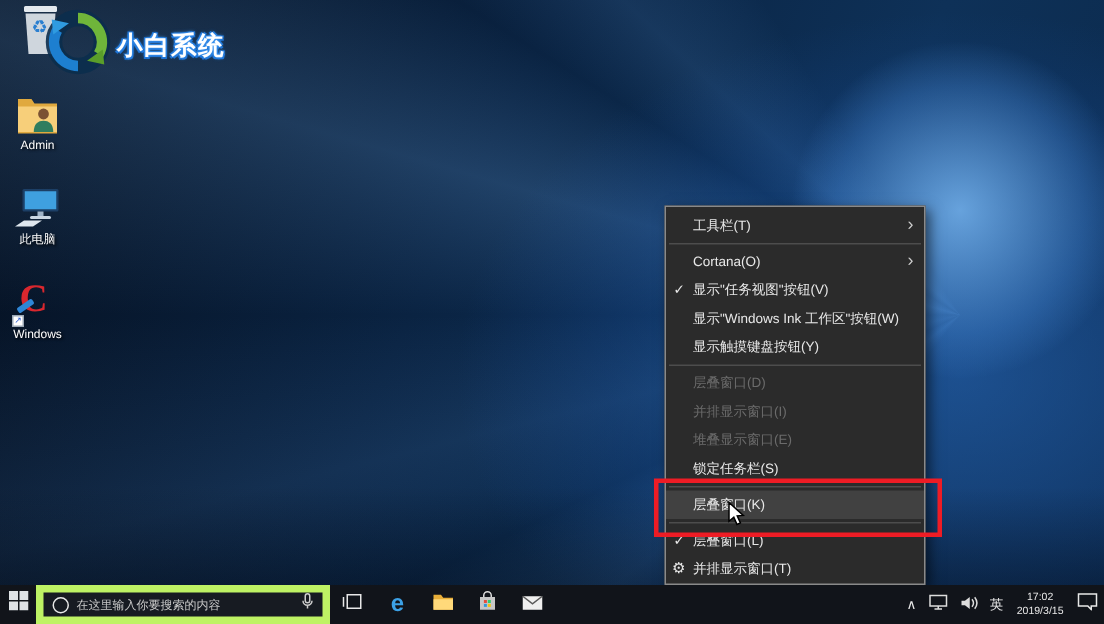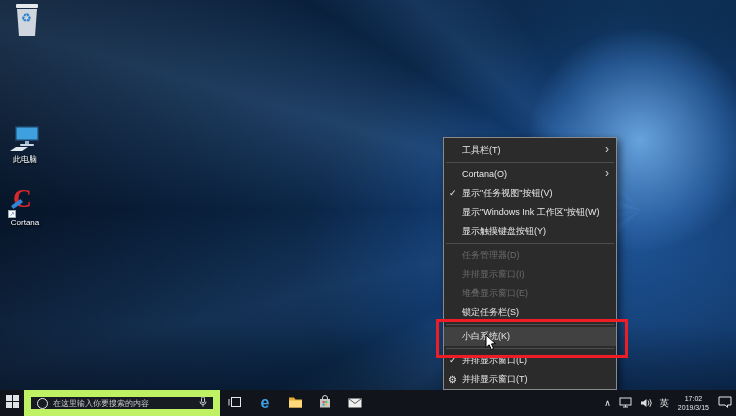--- a/index.html
+++ b/index.html
@@ -71,21 +71,21 @@
   .cursor { position:absolute; left:485px; top:334px; z-index:12; pointer-events:none; }
 
   
   .taskbar {
     position:absolute; left:0; top:390px; width:736px; height:26px;
     background:#11141a; display:flex; align-items:stretch; z-index:8;
   }
   .tb-btn { display:flex; align-items:center; justify-content:center; cursor:default; }
   .start-button { width:24px; }
   .search-box {
-    width:196px; height:26px; background:#171b22; border:7px solid #bef264;
+    width:196px; height:26px; background:#171b22; border:5px solid #bef264;
     display:flex; align-items:center; padding:0 6px; gap:5px;
   }
   .cortana-ring { width:11px; height:11px; border:1.5px solid #e8e8e8; border-radius:50%; flex:none; }
   .search-ph { font-size:8px; color:#c9c9c9; flex:1; white-space:nowrap; overflow:hidden; }
   .taskview-button { width:30px; }
   .app-btn { width:30px; }
   .edge-e { font-size:16px; font-weight:bold; color:#3ca1e6; line-height:16px; }
   .tray { display:flex; align-items:center; margin-left:auto; }
   .tray-item { display:flex; align-items:center; justify-content:center; height:26px; padding:0 4px; color:#e8e8e8; }
   .chevron-up { font-size:9px; color:#e8e8e8; }
@@ -98,21 +98,44 @@
 <div class="screen">
   <div class="wallpaper"></div>
 
   <div class="recycle-bin">
     <svg width="26" height="38" viewBox="0 0 26 38">
       <rect x="2" y="4" width="22" height="4" rx="1" fill="#e4e9ee"></rect>
       <path d="M3 9 h20 l-2 27 H5 Z" fill="#cfd6dd"></path>
       <text x="7" y="22" font-size="12" fill="#2a7fd0">♻</text>
     </svg>
   </div>
-
+  <div class="logo-wrap">
+    <span>
+      <svg width="48" height="48" viewBox="0 0 48 48">
+        <circle cx="24" cy="24" r="16" fill="none" stroke="#0b2e4d" stroke-width="11" opacity="0.9"></circle>
+        <path d="M24 8 a16 16 0 0 1 13.8 24" stroke="#6fb53a" stroke-width="7" fill="none"></path>
+        <polygon points="40.5,29 30,36.5 41.5,39" fill="#5a9e2a"></polygon>
+        <path d="M24 40 a16 16 0 0 1 -13.8 -24" stroke="#1d7fd0" stroke-width="7" fill="none"></path>
+        <polygon points="7.5,19 18,11.5 6.5,9" fill="#2f9be0"></polygon>
+      </svg>
+    </span>
+    <span class="logo-text">小白系统</span>
+  </div>
+
+  <div class="desktop-icon" id="icon-admin">
+    <div class="ic">
+      <svg width="30" height="27" viewBox="0 0 30 27">
+        <path d="M2 3 h9 l2 3 h15 v20 H2 Z" fill="#e0a93e"></path>
+        <path d="M2 8 h26 v17 H2 Z" fill="#f7cf7a"></path>
+        <circle cx="19" cy="13" r="3.6" fill="#7b5233"></circle>
+        <path d="M12.5 25 c0-5.5 3-7.5 6.5-7.5 s6.5 2 6.5 7.5 Z" fill="#2f7d5f"></path>
+      </svg>
+    </div>
+    <div class="lbl">Admin</div>
+  </div>
 
   <div class="desktop-icon" id="icon-pc">
     <div class="ic">
       <svg width="32" height="28" viewBox="0 0 32 28">
         <rect x="6" y="1" width="24" height="15" rx="1" fill="#1c3f66"></rect>
         <rect x="7.5" y="2.5" width="21" height="12" fill="#3fa0e0"></rect>
         <rect x="16" y="16" width="4" height="3" fill="#9fb3c8"></rect>
         <rect x="11" y="19" width="14" height="2" rx="1" fill="#c9d6e3"></rect>
         <path d="M1 26 l6 -4 h12 l-6 4 Z" fill="#dfe7ee"></path>
       </svg>
@@ -121,21 +144,21 @@
   </div>
 
   <div class="desktop-icon" id="icon-ccleaner">
     <div class="ic">
       <div class="cc-mark">
         <span class="cc-c">C</span>
         <span class="cc-brush"></span>
         <span class="cc-shortcut">↗</span>
       </div>
     </div>
-    <div class="lbl">Cortana</div>
+    <div class="lbl">Windows</div>
   </div>
 
   <div class="context-menu">
     <div class="mi">
       <span>工具栏(T)</span>
       <span class="sub">›</span>
     </div>
     <div class="sep-wrap">
         <div class="line"></div>
       </div>
@@ -150,43 +173,43 @@
     <div class="mi">
       <span>显示"Windows Ink 工作区"按钮(W)</span>
     </div>
     <div class="mi">
       <span>显示触摸键盘按钮(Y)</span>
     </div>
     <div class="sep-wrap">
         <div class="line"></div>
       </div>
     <div class="mi disabled">
-      <span>任务管理器(D)</span>
+      <span>层叠窗口(D)</span>
     </div>
     <div class="mi disabled">
       <span>并排显示窗口(I)</span>
     </div>
     <div class="mi disabled">
       <span>堆叠显示窗口(E)</span>
     </div>
     <div class="mi">
       <span>锁定任务栏(S)</span>
     </div>
     <div class="sep-wrap">
         <div class="line"></div>
       </div>
     <div class="mi hovered">
-      <span>小白系统(K)</span>
+      <span>层叠窗口(K)</span>
     </div>
     <div class="sep-wrap">
         <div class="line"></div>
       </div>
     <div class="mi">
       <span class="chk">✓</span>
-      <span>并排显示窗口(L)</span>
+      <span>层叠窗口(L)</span>
     </div>
     <div class="mi">
       <span class="gear">⚙</span>
       <span>并排显示窗口(T)</span>
     </div>
   </div>
 
   <div class="highlight-box"></div>
 
   <div class="cursor">

